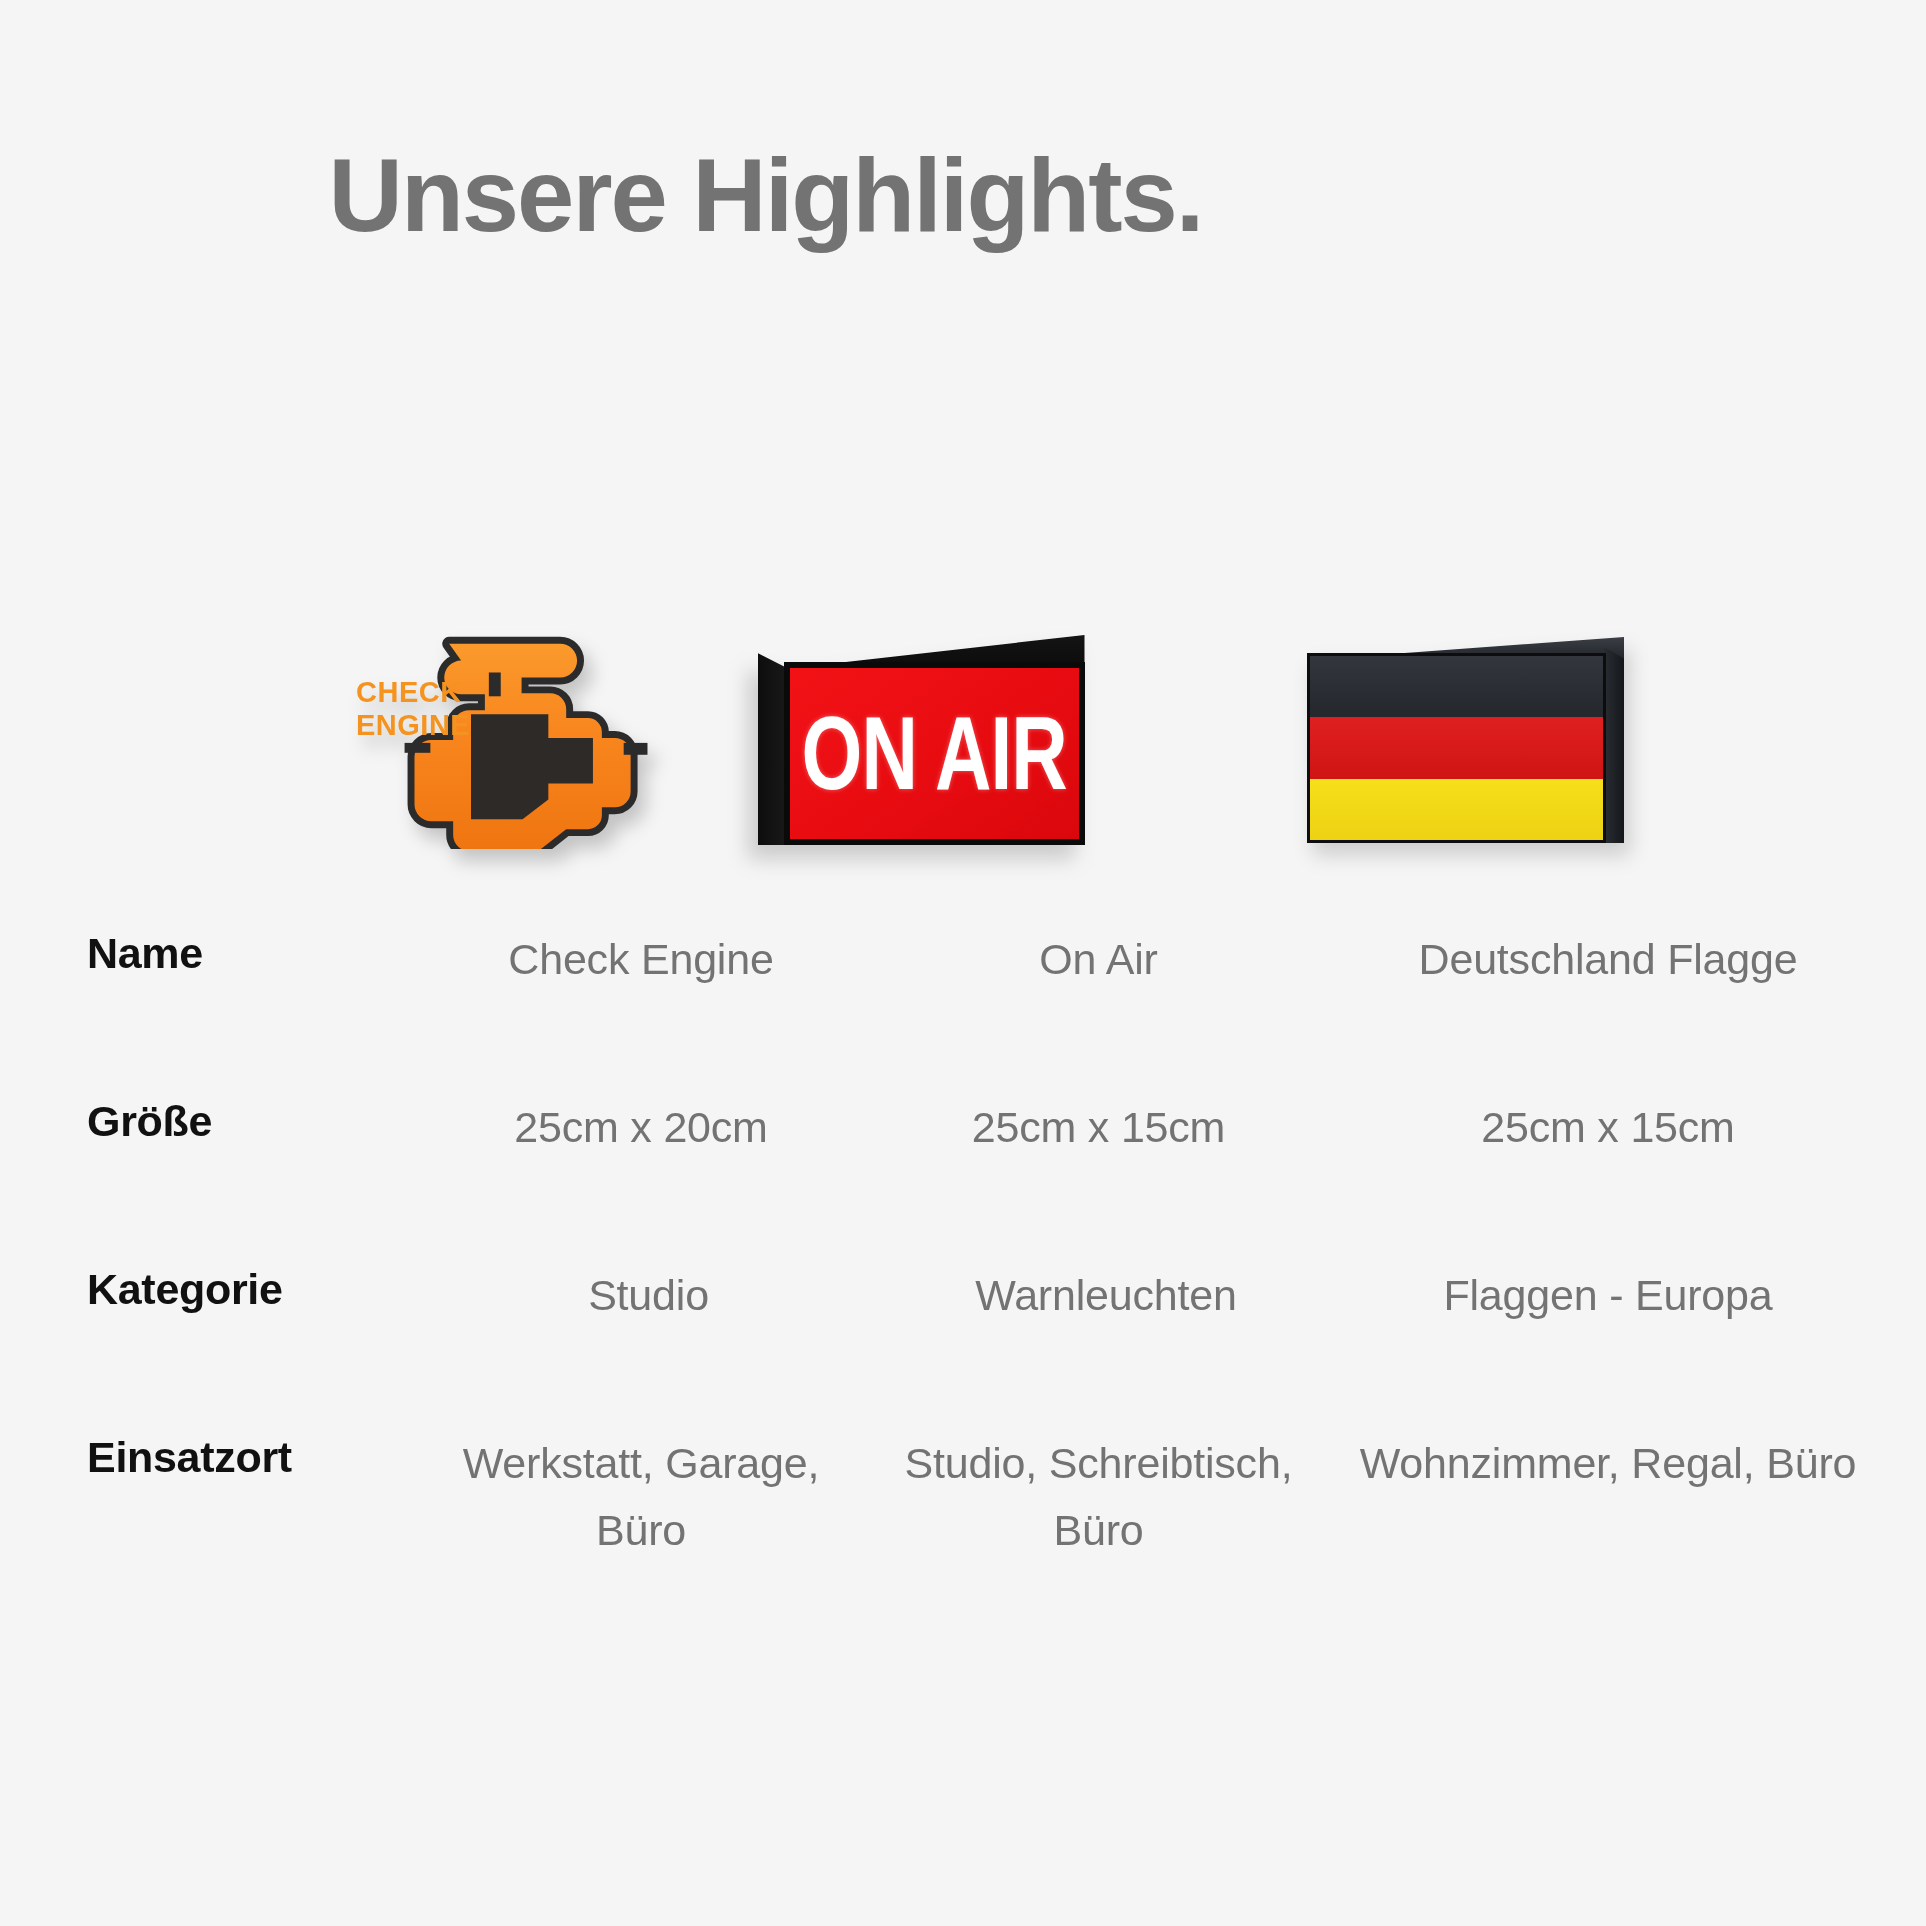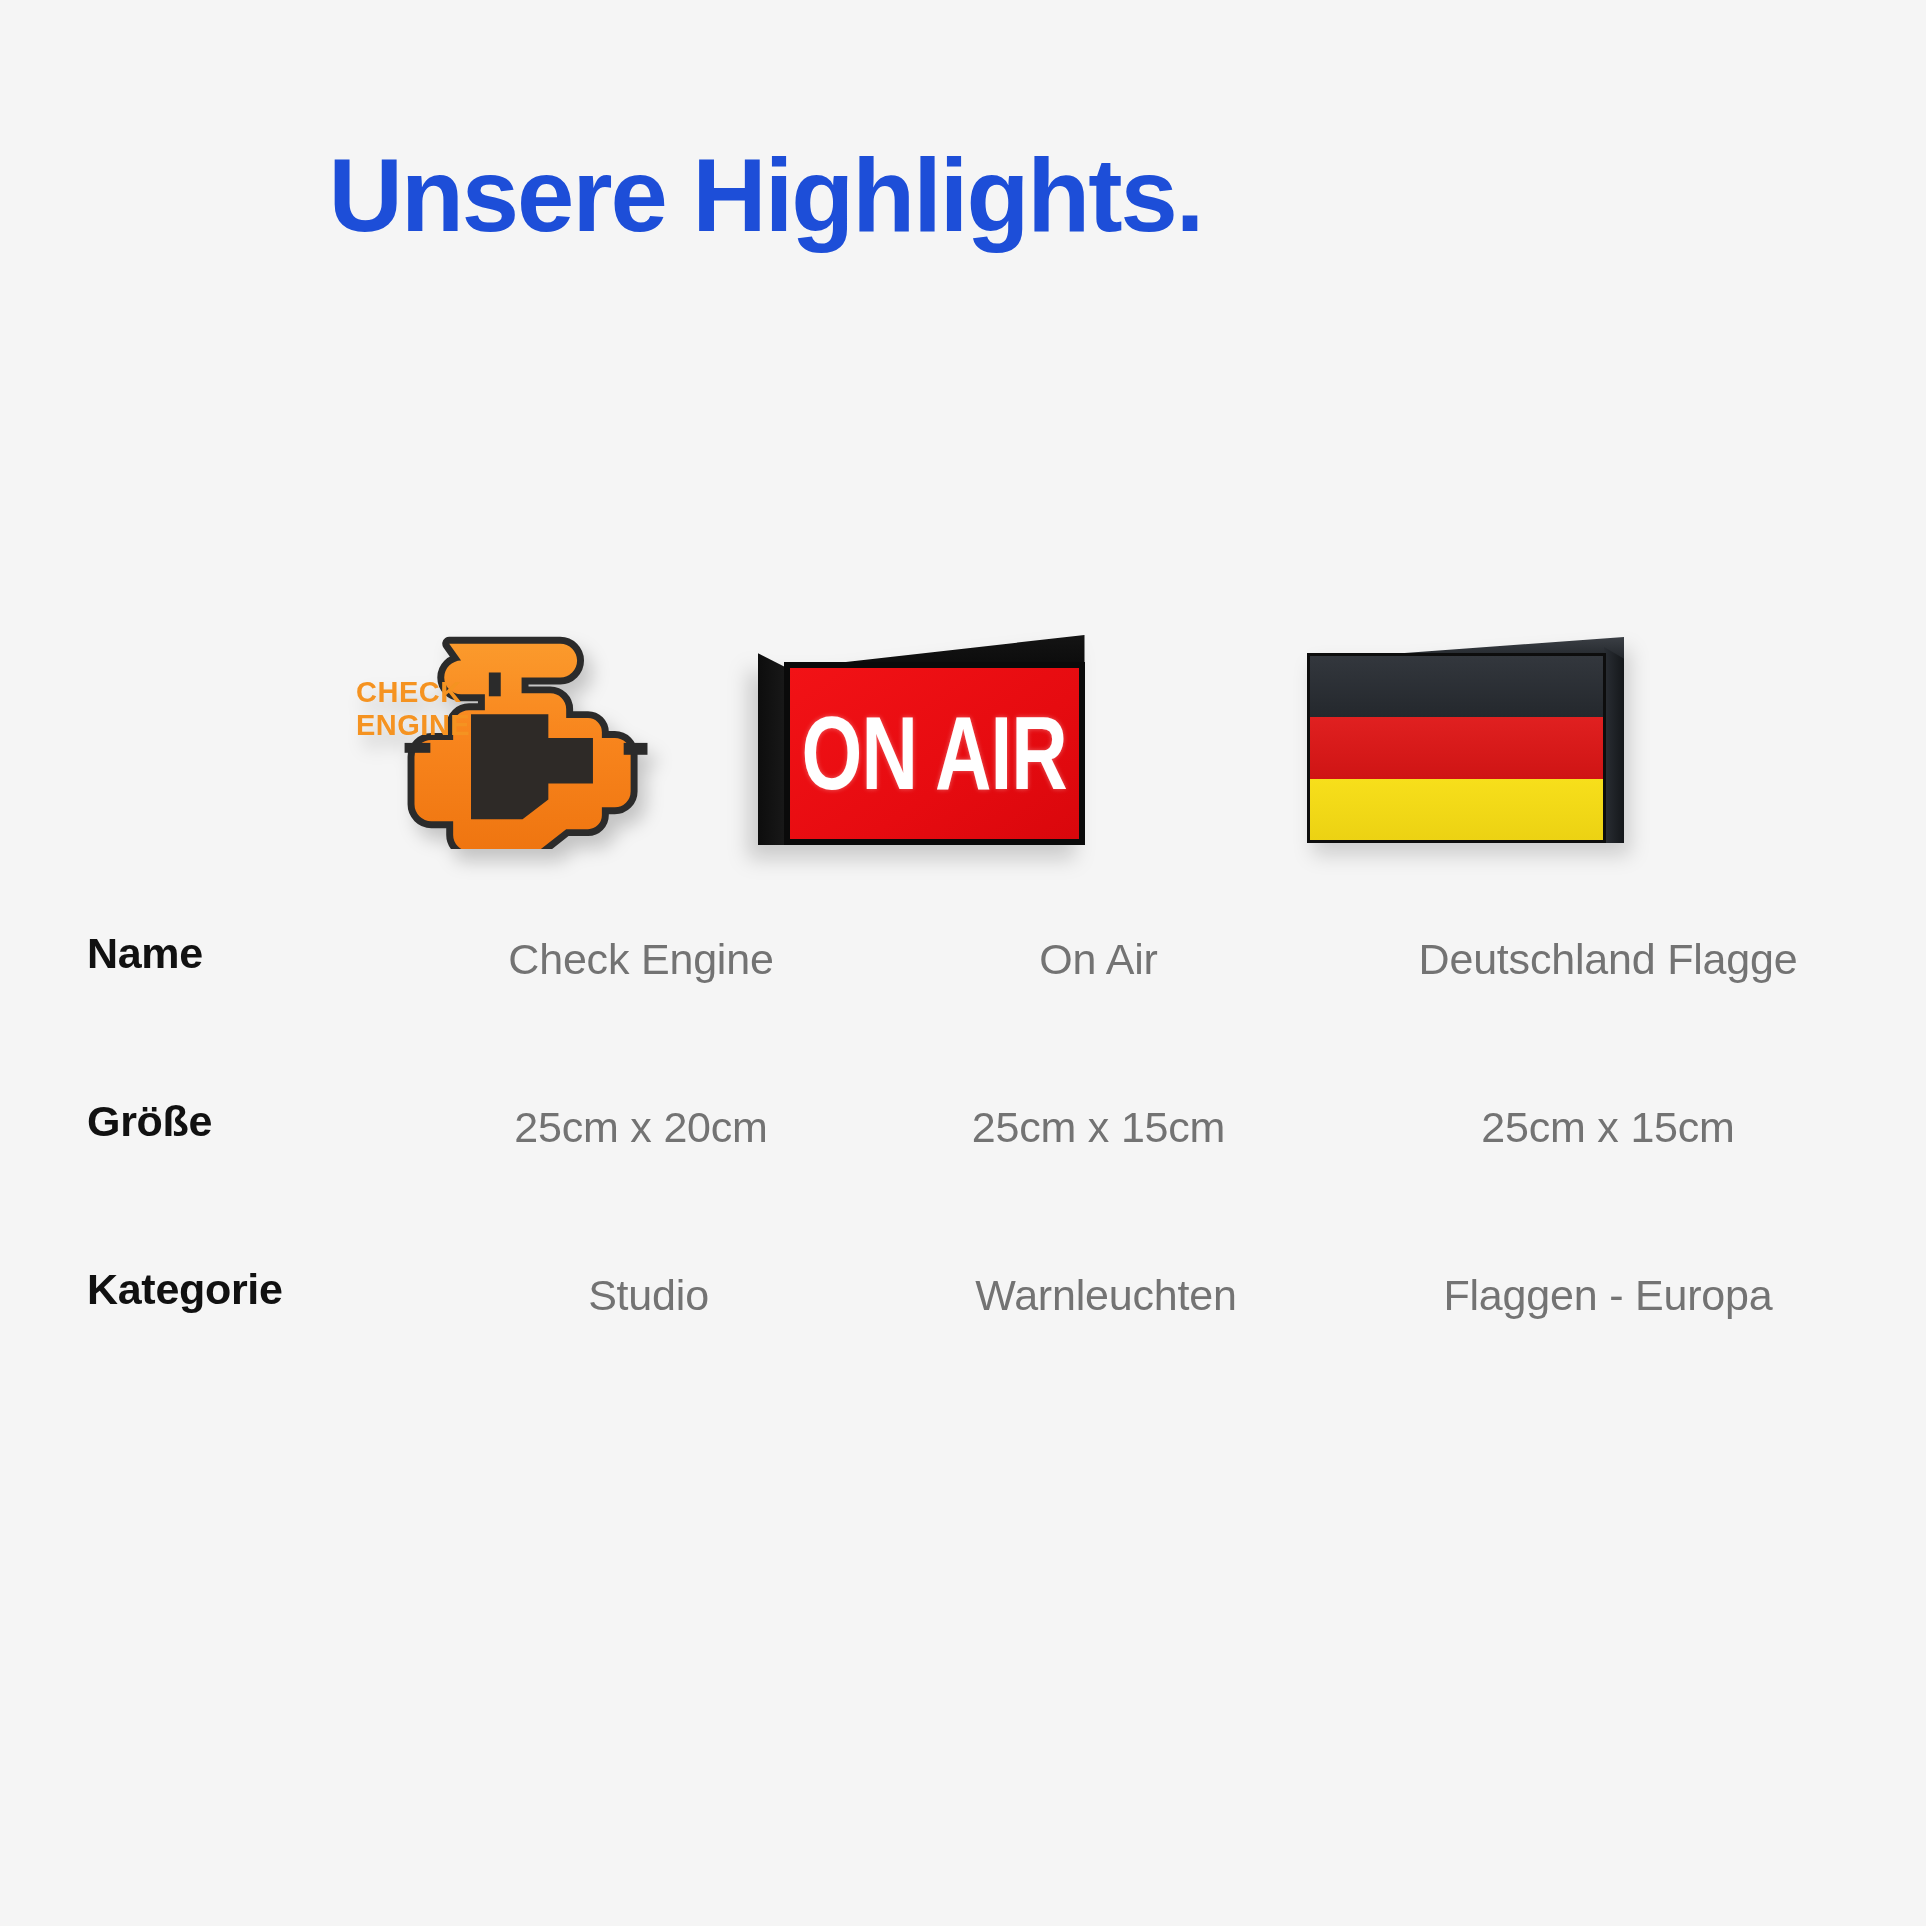--- a/index.html
+++ b/index.html
@@ -19,21 +19,21 @@
   
   .page-title {
     position: absolute;
     left: 0;
     top: 139px;
     width: 1531px;
     text-align: center;
     font-size: 103px;
     font-weight: 700;
     letter-spacing: -2px;
-    color: #1d4ed8;
+    color: #737373;
     line-height: 1.1;
     white-space: nowrap;
   }
 
   
   .products-row {
     position: absolute;
     left: 0;
     top: 540px;
     width: 1927px;
@@ -286,15 +286,21 @@
     <div class="cell-value c3">25cm x 15cm</div>
   </div>
 
   <div class="spec-row">
     <div class="cell-label">Kategorie</div>
     <div class="cell-value c2">Studio</div>
     <div class="cell-value c1">Warnleuchten</div>
     <div class="cell-value c3">Flaggen - Europa</div>
   </div>
 
+  <div class="spec-row tall">
+    <div class="cell-label">Einsatzort</div>
+    <div class="cell-value c1">Werkstatt, Garage, Büro</div>
+    <div class="cell-value c2">Studio, Schreibtisch, Büro</div>
+    <div class="cell-value c3">Wohnzimmer, Regal, Büro</div>
+  </div>
 
 </div>
 
 
 </body></html>

